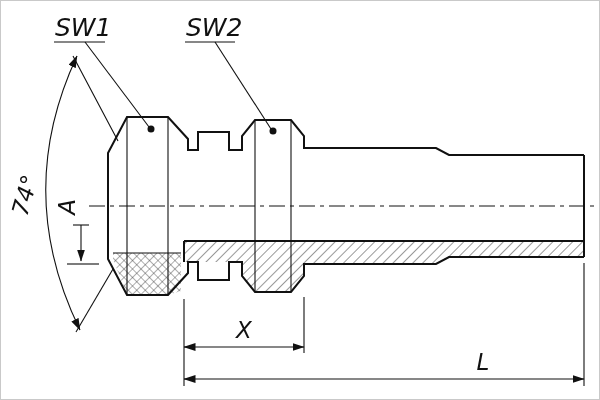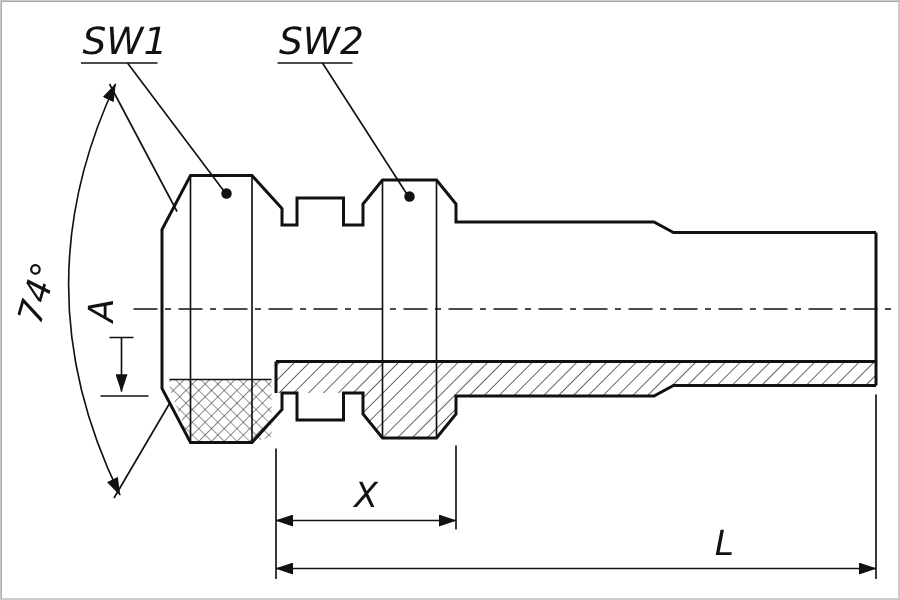--- a/index.html
+++ b/index.html
@@ -21,21 +21,21 @@
   .lbl-big { font-size: 25px; }
   .lbl-dim { font-size: 23px; }
   .outline { stroke: currentColor; stroke-width: 2; fill: none; stroke-linejoin: miter; }
   .thin    { stroke: currentColor; stroke-width: 1.1; fill: none; }
   .dim     { stroke: currentColor; stroke-width: 1.1; fill: none; }
   .center  { stroke: currentColor; stroke-width: 1; fill: none; stroke-dasharray: 16 5 4 5; }
 </style>
 </head>
 <body>
 
-<div class="frame" style="background: #737373;">
+<div class="frame" style="background: #eab308;">
 <svg width="600" height="400" viewBox="0 0 600 400" style="color: rgb(17, 17, 17);">
 
   <defs>
     <marker id="arrow" viewBox="0 0 12 8" refX="11.5" refY="4" markerWidth="12" markerHeight="8" markerUnits="userSpaceOnUse" orient="auto-start-reverse">
       <path d="M0 0 L12 4 L0 8 Z" fill="#111111"></path>
     </marker>
     <pattern id="hatch" width="7" height="7" patternUnits="userSpaceOnUse" patternTransform="rotate(45)">
       <line x1="0" y1="0" x2="0" y2="7" stroke="#333333" stroke-width="1"></line>
     </pattern>
     <pattern id="crosshatch" width="6" height="6" patternUnits="userSpaceOnUse" patternTransform="rotate(45)">

